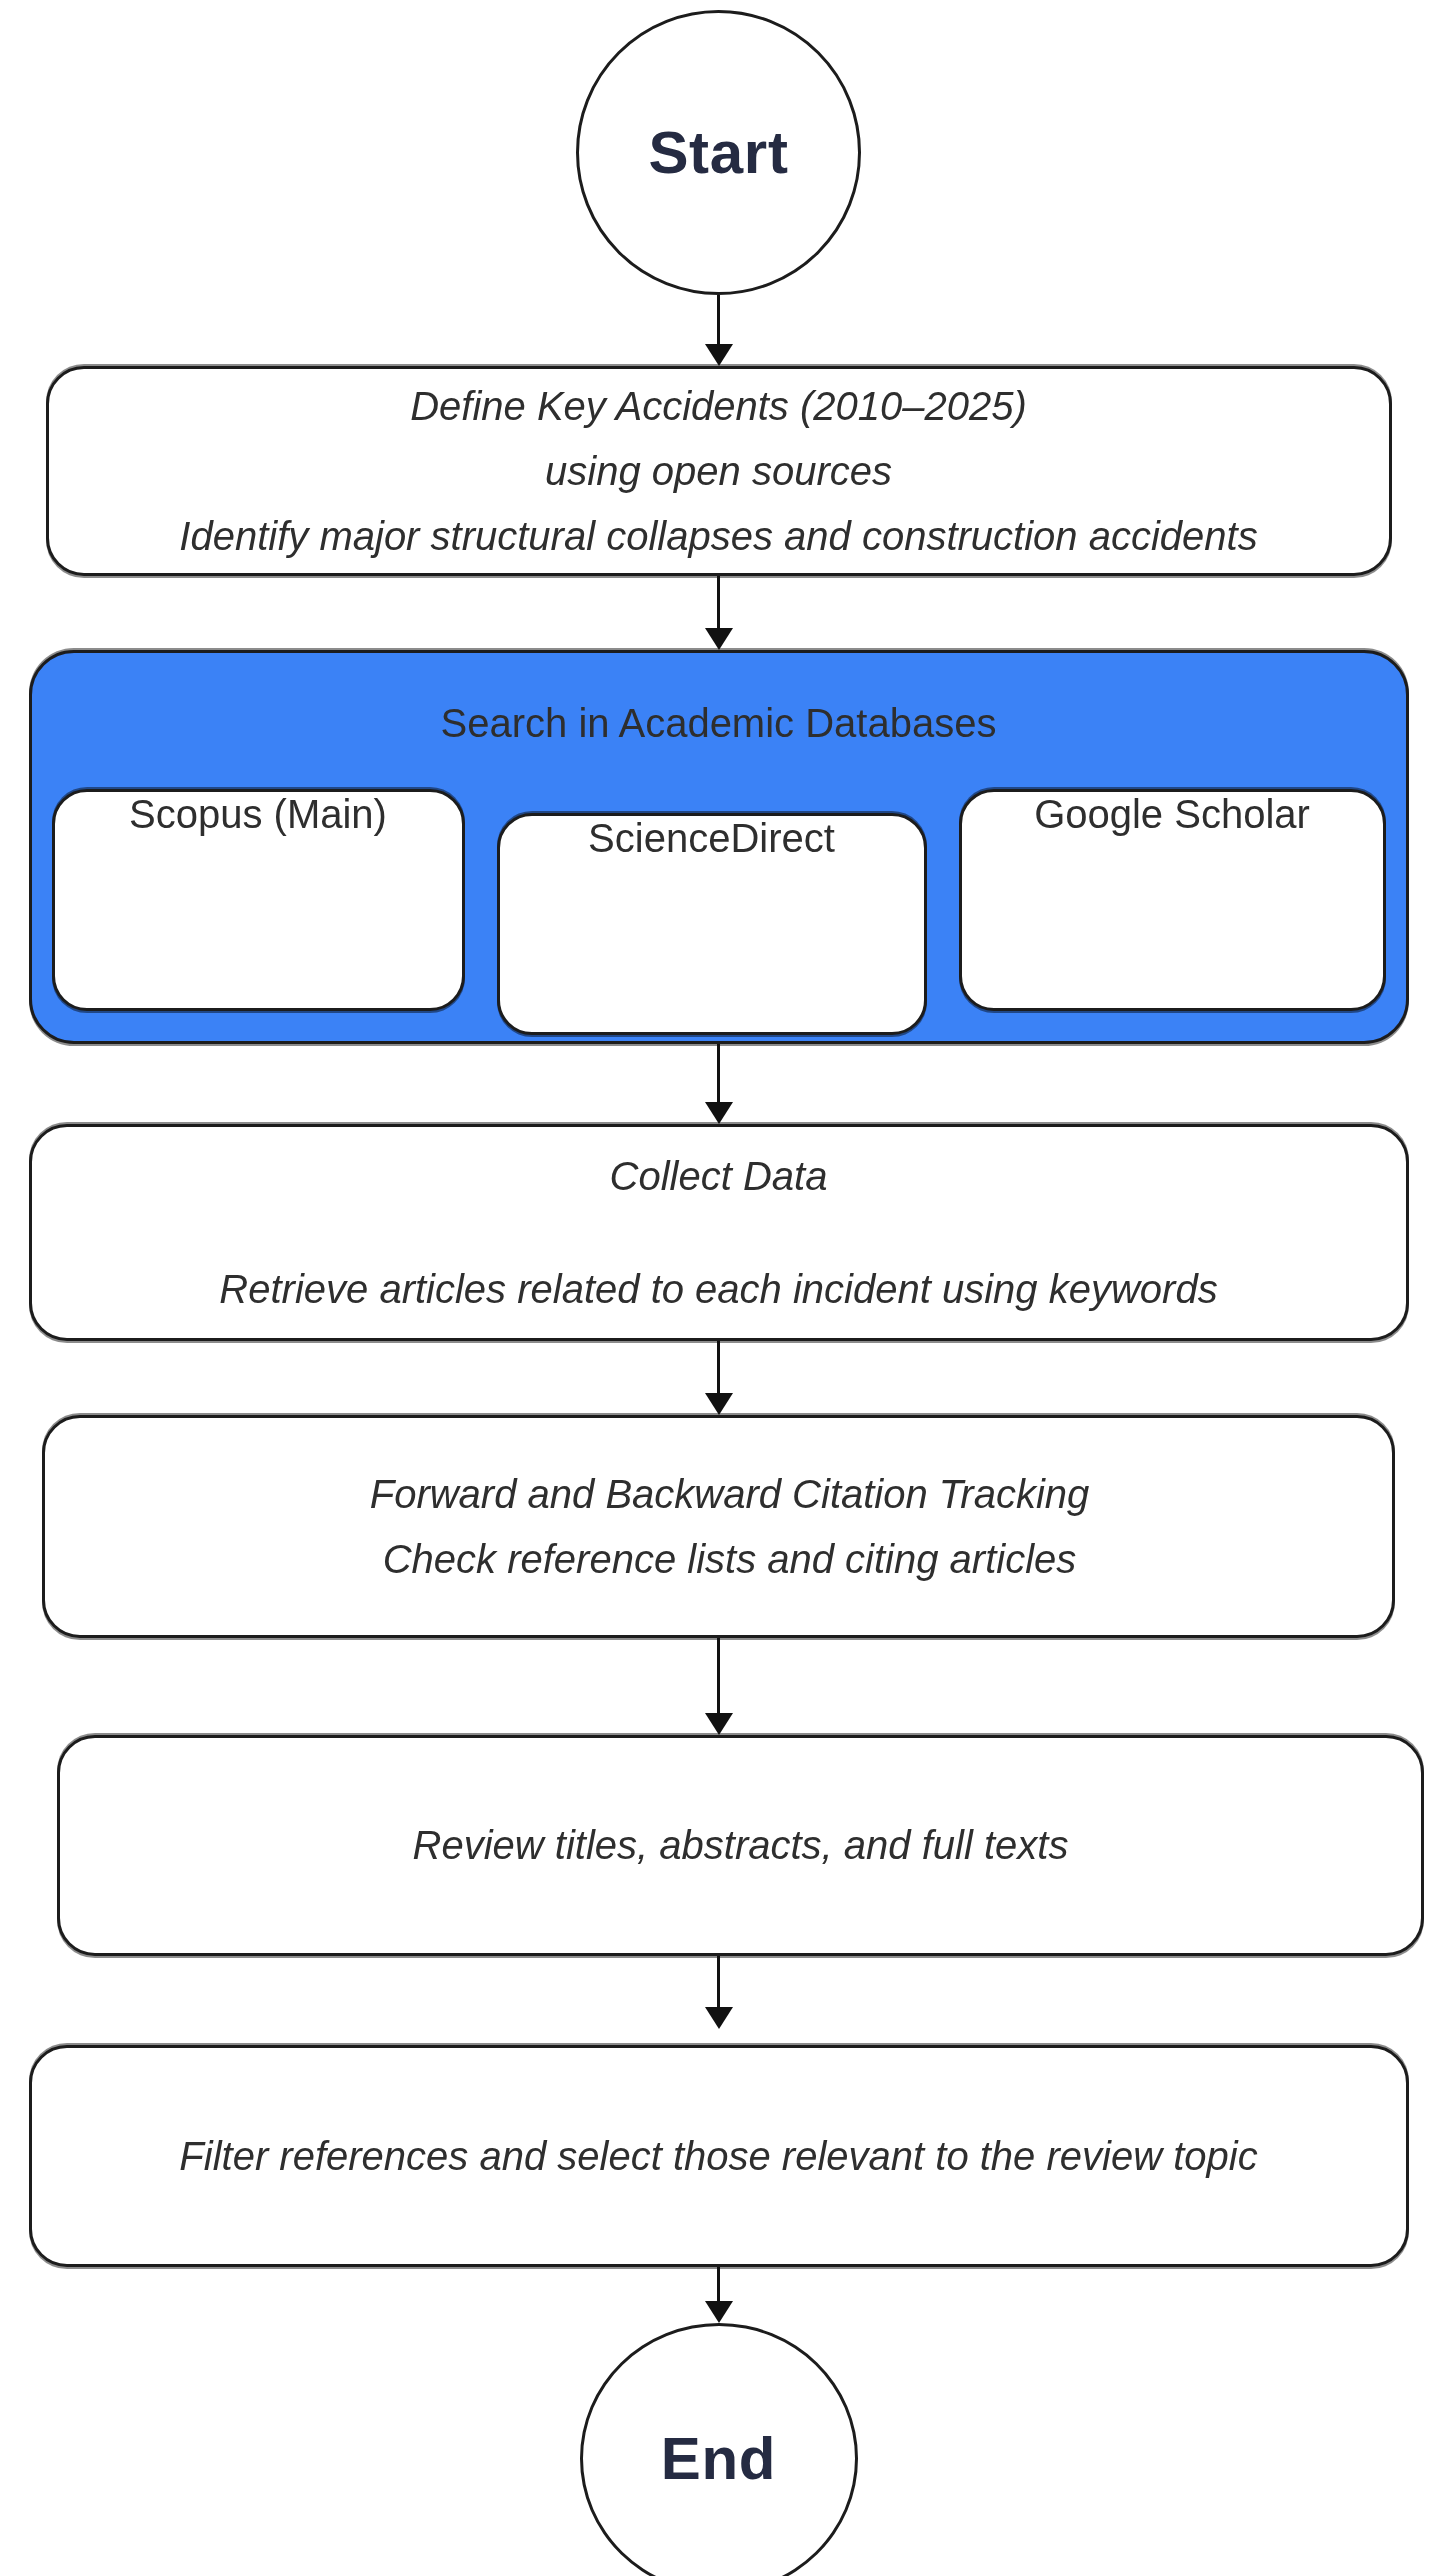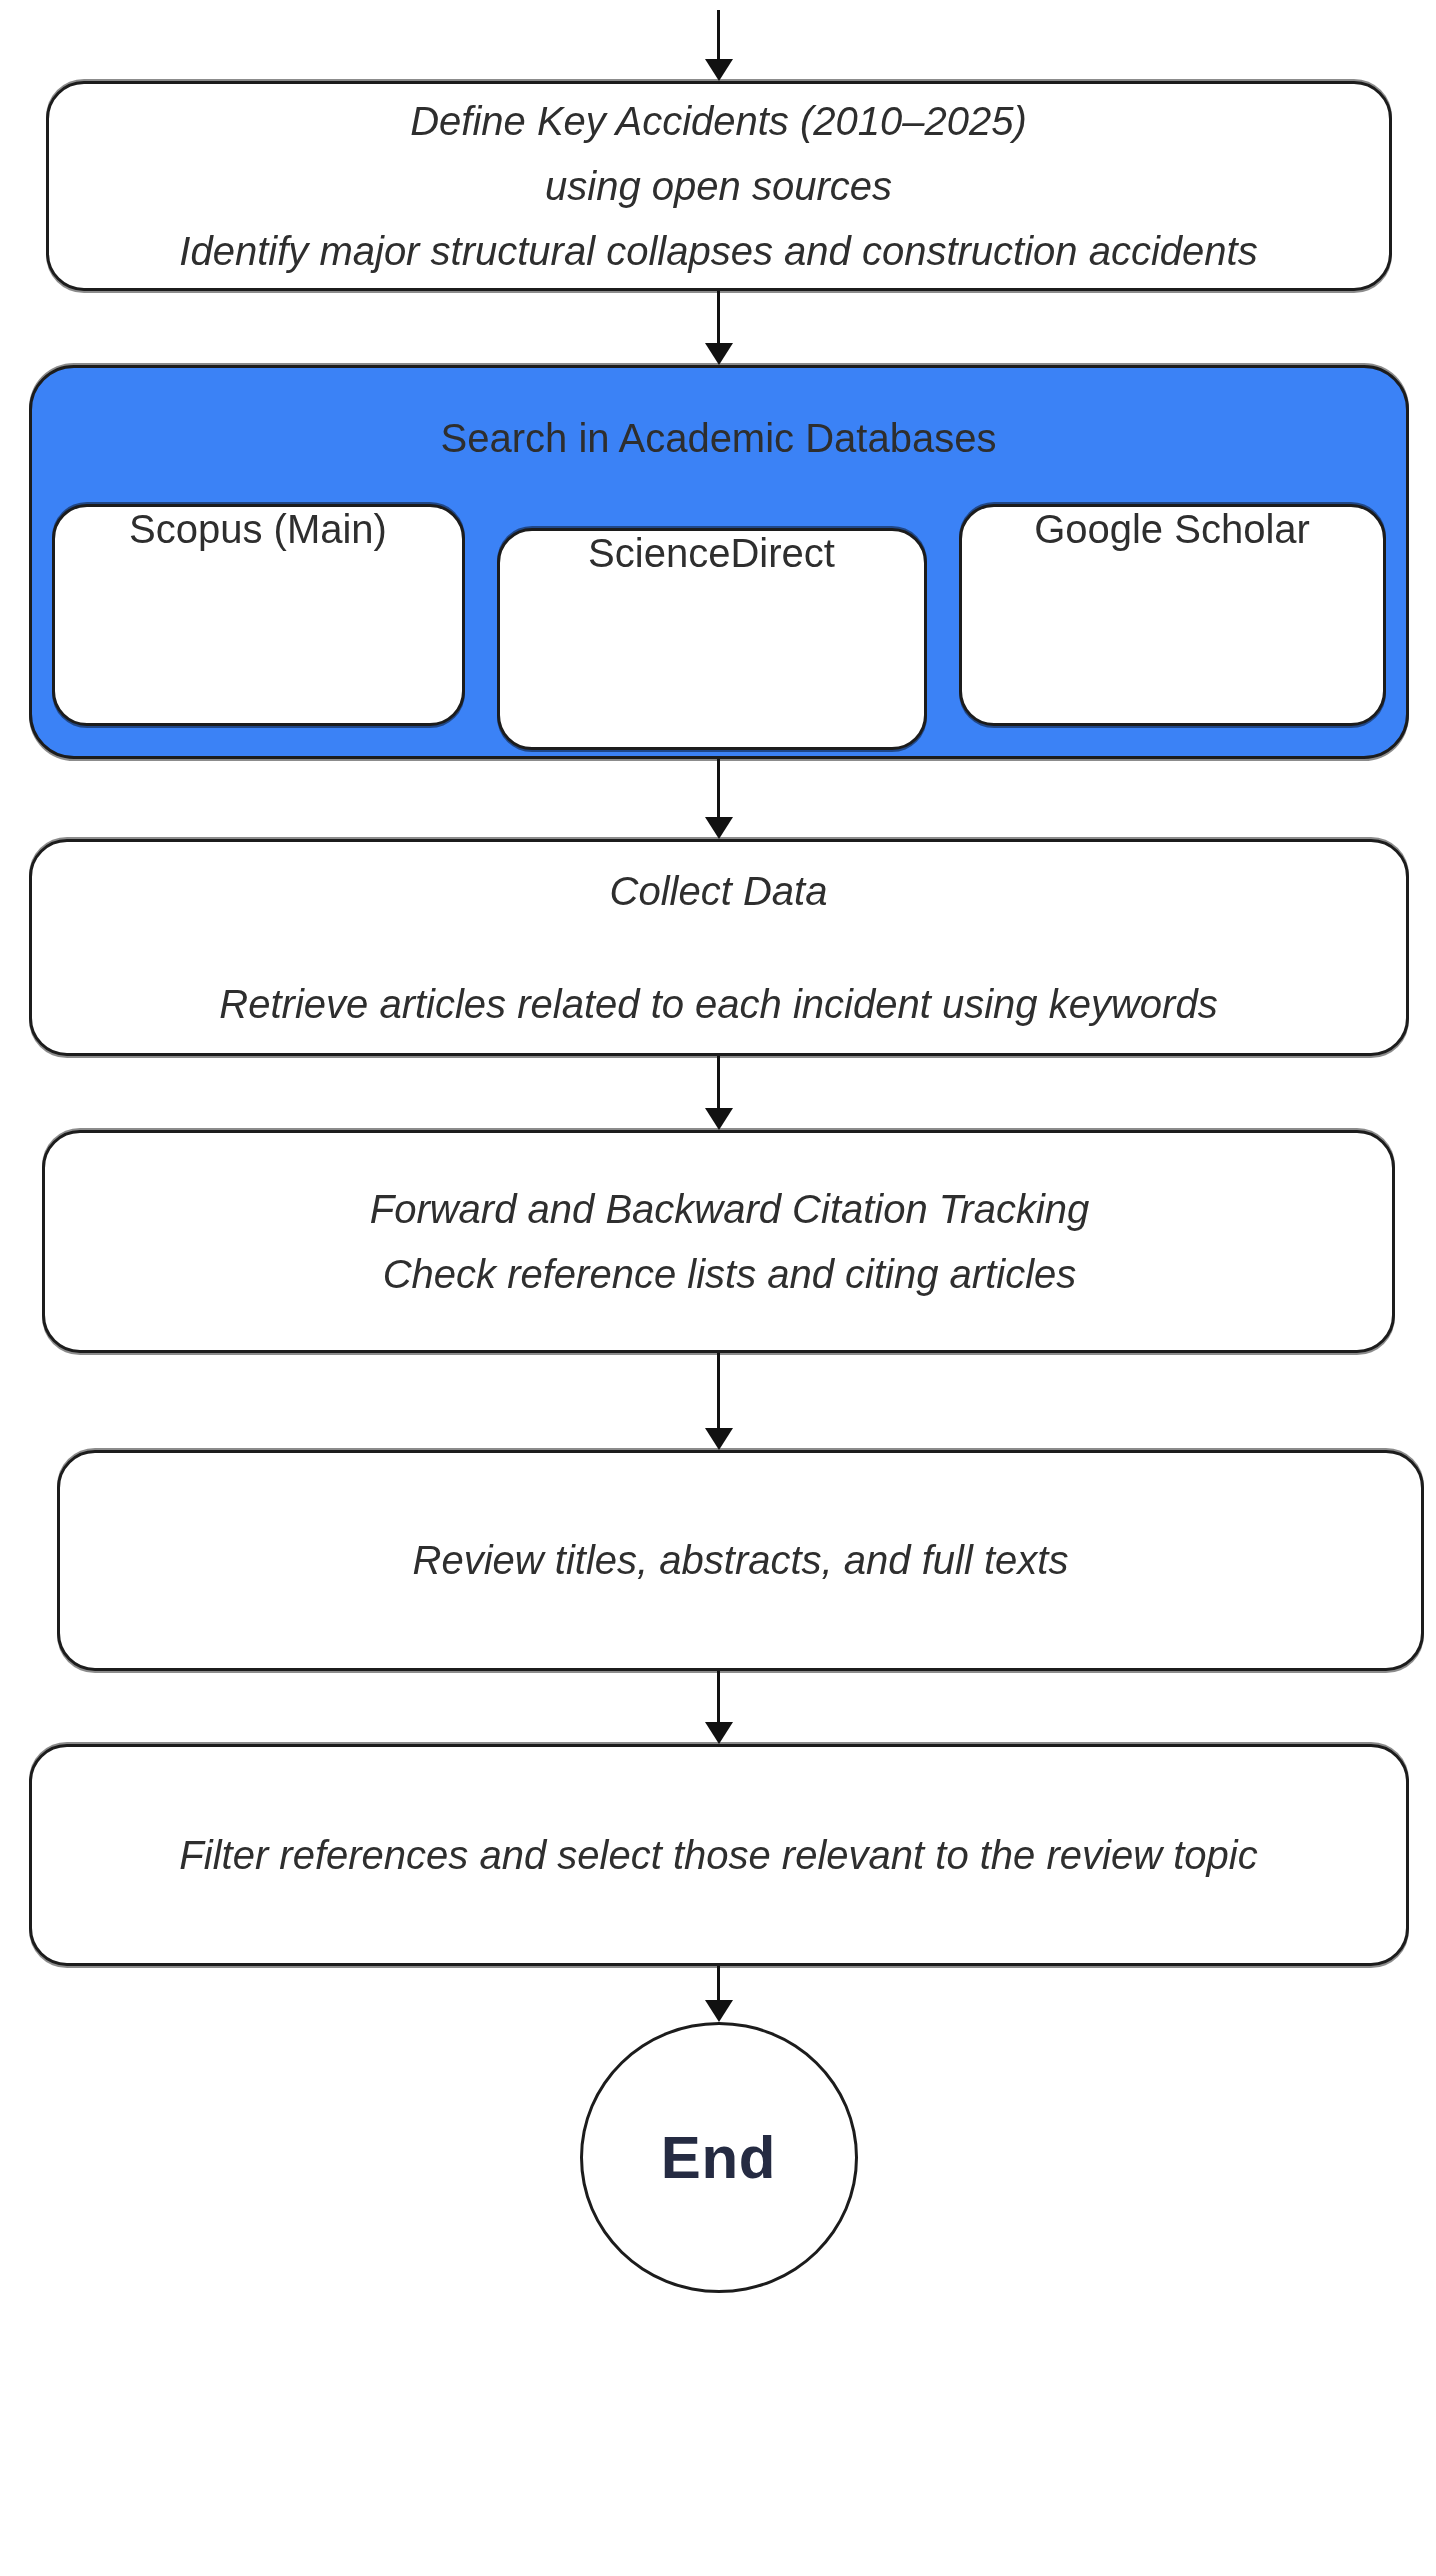--- a/index.html
+++ b/index.html
@@ -55,21 +55,21 @@
     font-size: 40px;
     line-height: 65px;
     flex: 0 0 auto;
     box-shadow: 0 2.1px 0 rgba(0,0,0,0.45), 0 -2.1px 0 rgba(0,0,0,0.45);
     font-style: italic;
   }
   .node-define   { width: 1346px; height: 210px; }
   .node-collect  { width: 1380px; height: 217px; gap: 48px; }
   .node-citation { width: 1353px; height: 223px; padding-left: 22px; }
   .node-review   { width: 1367px; height: 221px; margin-left: 44px; }
-  .node-filter   { width: 1380px; height: 222px; }
+  .node-filter   { width: 1380px; height: 222px; margin-top: 16px; }
   
   .container-box {
     width: 1380px;
     height: 394px;
     border: 3.5px solid #1c1c1c;
     border-radius: 45px;
     background: #3b82f6;
     box-sizing: border-box;
     display: flex;
     flex-direction: column;
@@ -134,20 +134,23 @@
   .a4 { height: 74px; }
   .a5 { height: 97px; }
   .a6 { height: 73px; }
   .a7 { height: 56px; }
 </style>
 </head>
 <body>
 
 <div class="canvas">
 
+  <div class="terminal start">
+    <span class="t-label">Start</span>
+  </div>
 
   <div class="arrow a1">
     <div class="arrow-line"></div>
     <div class="arrow-head"></div>
   </div>
 
   <div class="box node-define">
     <div class="line">Define Key Accidents (2010–2025)</div>
     <div class="line">using open sources</div>
     <div class="line">Identify major structural collapses and construction accidents</div>

